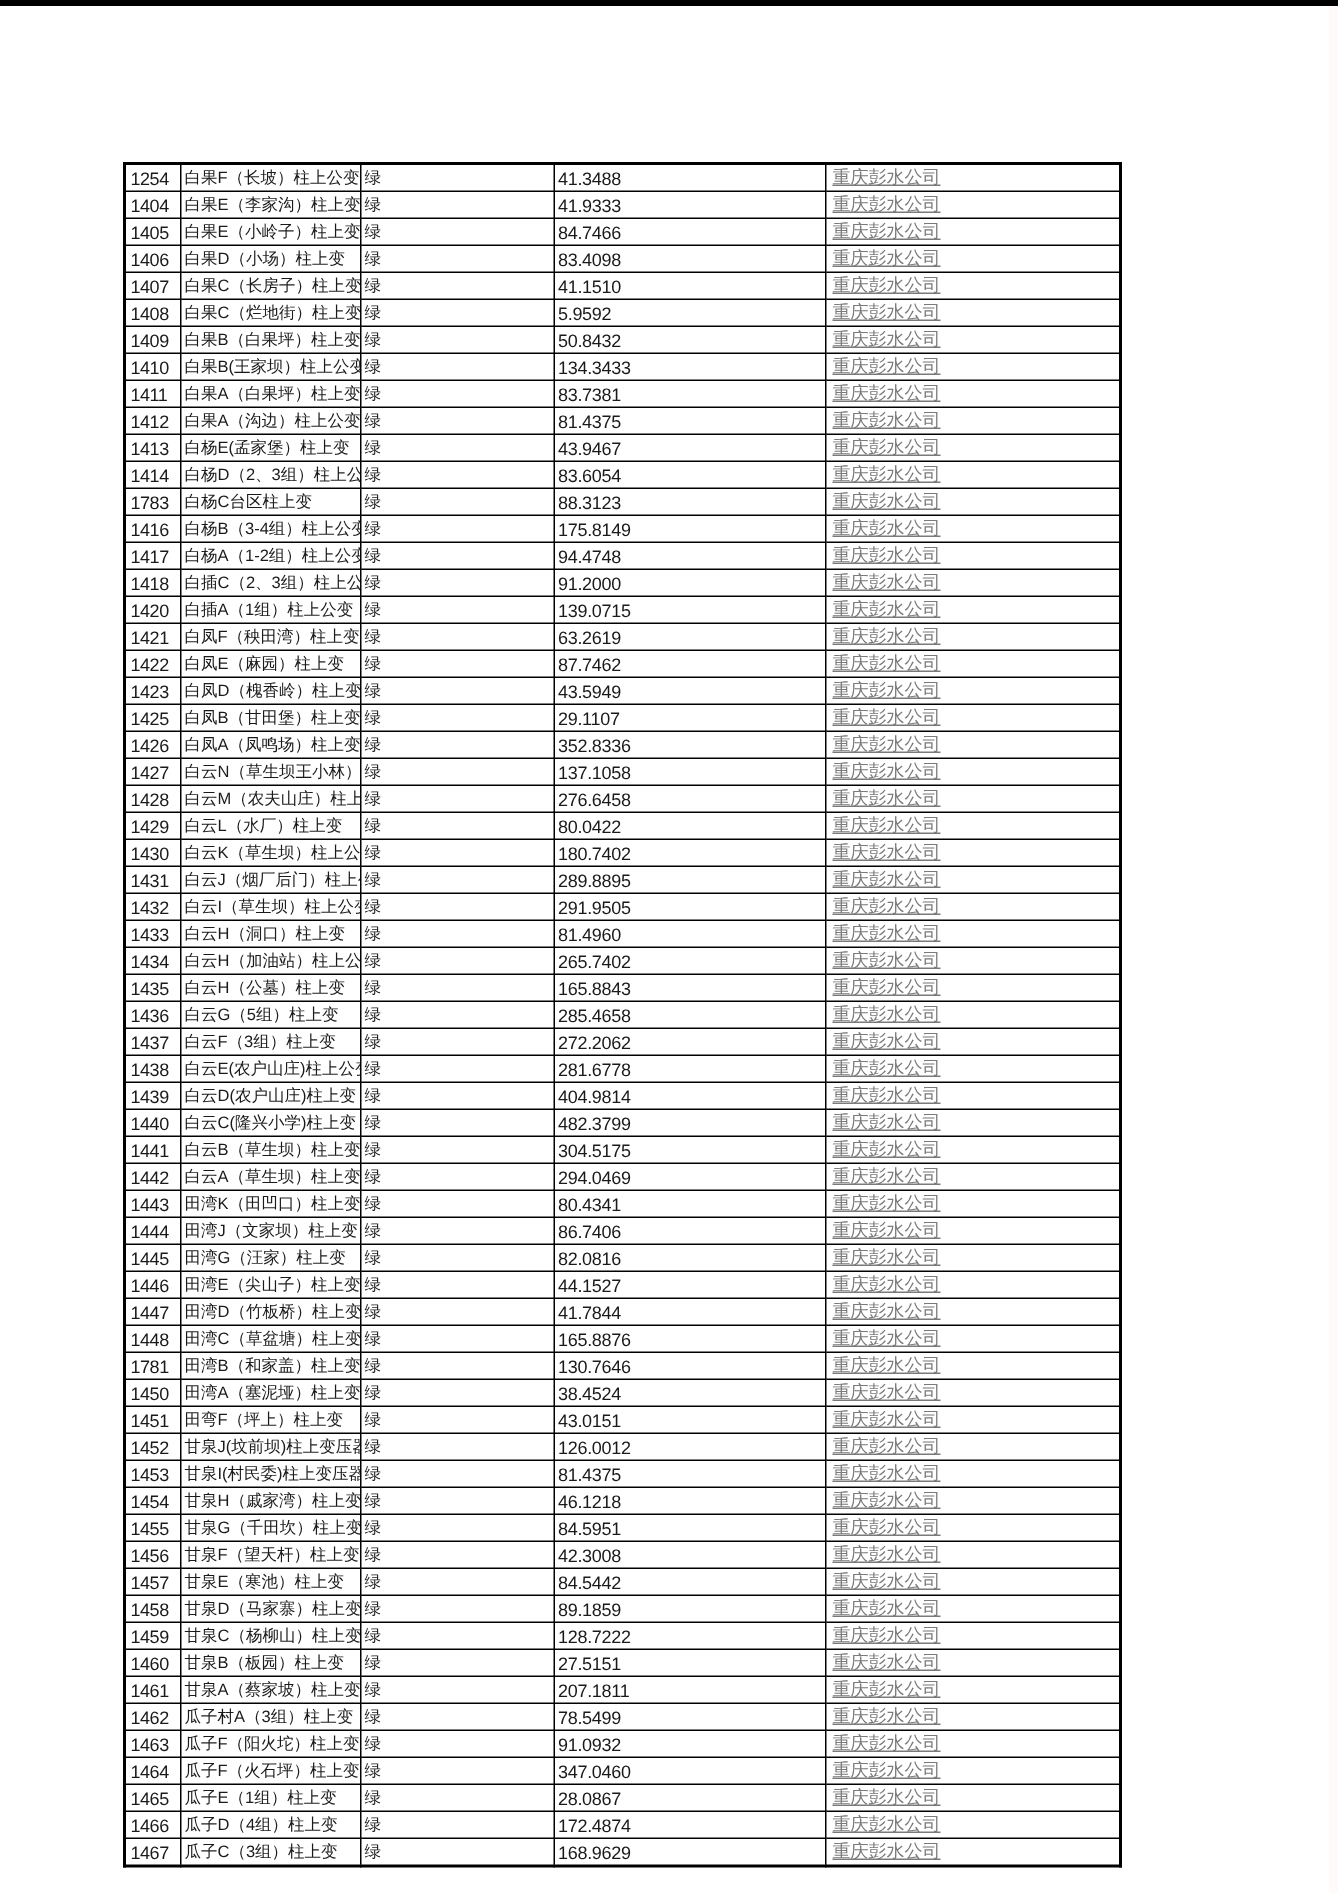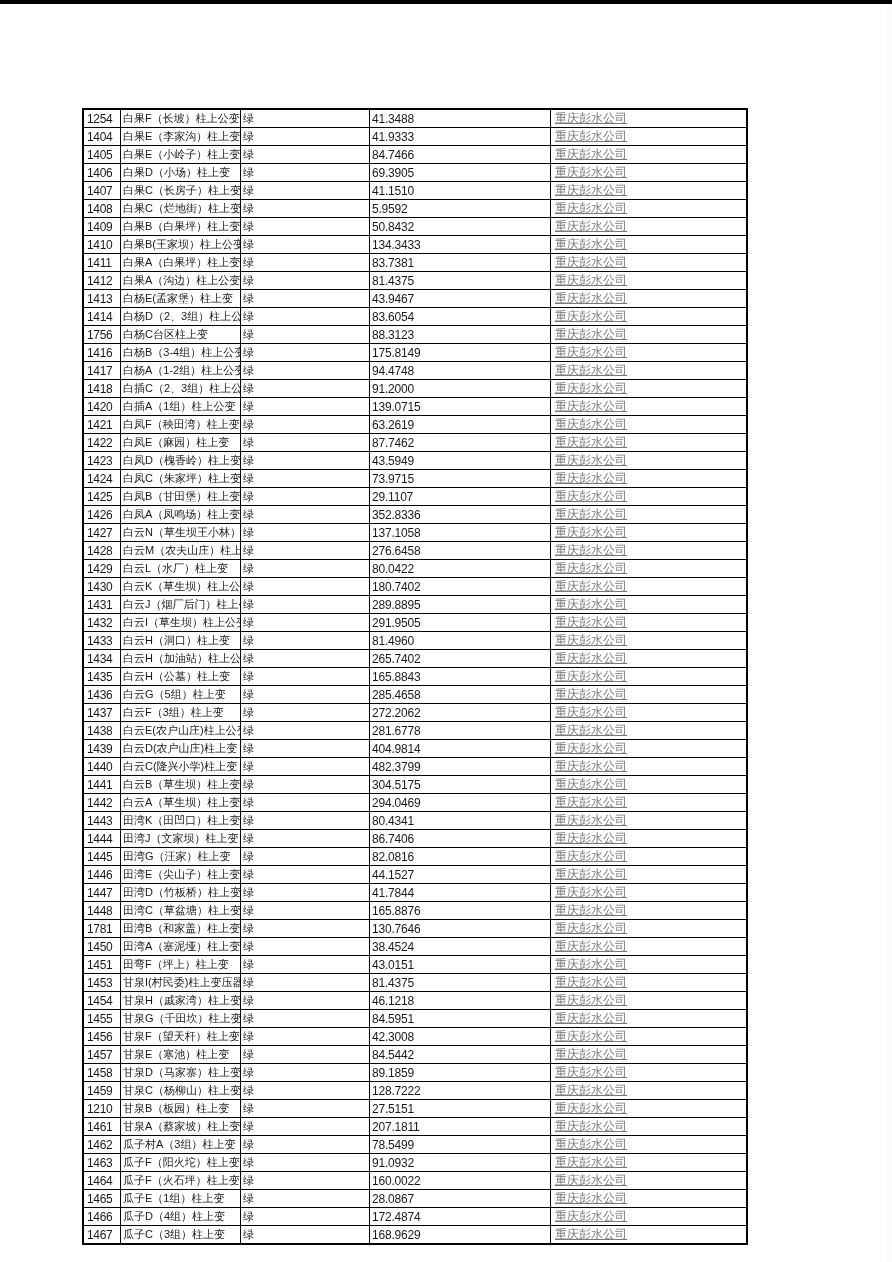--- a/index.html
+++ b/index.html
@@ -94,21 +94,21 @@
         <td class="c-num">1405</td>
         <td class="c-name">白果E（小岭子）柱上变</td>
         <td class="c-status">绿</td>
         <td class="c-value">84.7466</td>
         <td class="c-company">重庆彭水公司</td>
       </tr>
       <tr>
         <td class="c-num">1406</td>
         <td class="c-name">白果D（小场）柱上变</td>
         <td class="c-status">绿</td>
-        <td class="c-value">69.3905</td>
+        <td class="c-value">83.4098</td>
         <td class="c-company">重庆彭水公司</td>
       </tr>
       <tr>
         <td class="c-num">1407</td>
         <td class="c-name">白果C（长房子）柱上变</td>
         <td class="c-status">绿</td>
         <td class="c-value">41.1510</td>
         <td class="c-company">重庆彭水公司</td>
       </tr>
       <tr>
@@ -154,21 +154,21 @@
         <td class="c-company">重庆彭水公司</td>
       </tr>
       <tr>
         <td class="c-num">1414</td>
         <td class="c-name">白杨D（2、3组）柱上公变</td>
         <td class="c-status">绿</td>
         <td class="c-value">83.6054</td>
         <td class="c-company">重庆彭水公司</td>
       </tr>
       <tr>
-        <td class="c-num">1756</td>
+        <td class="c-num">1783</td>
         <td class="c-name">白杨C台区柱上变</td>
         <td class="c-status">绿</td>
         <td class="c-value">88.3123</td>
         <td class="c-company">重庆彭水公司</td>
       </tr>
       <tr>
         <td class="c-num">1416</td>
         <td class="c-name">白杨B（3-4组）柱上公变</td>
         <td class="c-status">绿</td>
         <td class="c-value">175.8149</td>
@@ -210,27 +210,20 @@
         <td class="c-company">重庆彭水公司</td>
       </tr>
       <tr>
         <td class="c-num">1423</td>
         <td class="c-name">白凤D（槐香岭）柱上变</td>
         <td class="c-status">绿</td>
         <td class="c-value">43.5949</td>
         <td class="c-company">重庆彭水公司</td>
       </tr>
       <tr>
-        <td class="c-num">1424</td>
-        <td class="c-name">白凤C（朱家坪）柱上变</td>
-        <td class="c-status">绿</td>
-        <td class="c-value">73.9715</td>
-        <td class="c-company">重庆彭水公司</td>
-      </tr>
-      <tr>
         <td class="c-num">1425</td>
         <td class="c-name">白凤B（甘田堡）柱上变</td>
         <td class="c-status">绿</td>
         <td class="c-value">29.1107</td>
         <td class="c-company">重庆彭水公司</td>
       </tr>
       <tr>
         <td class="c-num">1426</td>
         <td class="c-name">白凤A（凤鸣场）柱上变</td>
         <td class="c-status">绿</td>
@@ -406,20 +399,27 @@
         <td class="c-company">重庆彭水公司</td>
       </tr>
       <tr>
         <td class="c-num">1451</td>
         <td class="c-name">田弯F（坪上）柱上变</td>
         <td class="c-status">绿</td>
         <td class="c-value">43.0151</td>
         <td class="c-company">重庆彭水公司</td>
       </tr>
       <tr>
+        <td class="c-num">1452</td>
+        <td class="c-name">甘泉J(坟前坝)柱上变压器</td>
+        <td class="c-status">绿</td>
+        <td class="c-value">126.0012</td>
+        <td class="c-company">重庆彭水公司</td>
+      </tr>
+      <tr>
         <td class="c-num">1453</td>
         <td class="c-name">甘泉I(村民委)柱上变压器</td>
         <td class="c-status">绿</td>
         <td class="c-value">81.4375</td>
         <td class="c-company">重庆彭水公司</td>
       </tr>
       <tr>
         <td class="c-num">1454</td>
         <td class="c-name">甘泉H（戚家湾）柱上变</td>
         <td class="c-status">绿</td>
@@ -455,21 +455,21 @@
         <td class="c-company">重庆彭水公司</td>
       </tr>
       <tr>
         <td class="c-num">1459</td>
         <td class="c-name">甘泉C（杨柳山）柱上变</td>
         <td class="c-status">绿</td>
         <td class="c-value">128.7222</td>
         <td class="c-company">重庆彭水公司</td>
       </tr>
       <tr>
-        <td class="c-num">1210</td>
+        <td class="c-num">1460</td>
         <td class="c-name">甘泉B（板园）柱上变</td>
         <td class="c-status">绿</td>
         <td class="c-value">27.5151</td>
         <td class="c-company">重庆彭水公司</td>
       </tr>
       <tr>
         <td class="c-num">1461</td>
         <td class="c-name">甘泉A（蔡家坡）柱上变</td>
         <td class="c-status">绿</td>
         <td class="c-value">207.1811</td>
@@ -486,21 +486,21 @@
         <td class="c-num">1463</td>
         <td class="c-name">瓜子F（阳火坨）柱上变</td>
         <td class="c-status">绿</td>
         <td class="c-value">91.0932</td>
         <td class="c-company">重庆彭水公司</td>
       </tr>
       <tr>
         <td class="c-num">1464</td>
         <td class="c-name">瓜子F（火石坪）柱上变</td>
         <td class="c-status">绿</td>
-        <td class="c-value">160.0022</td>
+        <td class="c-value">347.0460</td>
         <td class="c-company">重庆彭水公司</td>
       </tr>
       <tr>
         <td class="c-num">1465</td>
         <td class="c-name">瓜子E（1组）柱上变</td>
         <td class="c-status">绿</td>
         <td class="c-value">28.0867</td>
         <td class="c-company">重庆彭水公司</td>
       </tr>
       <tr>

